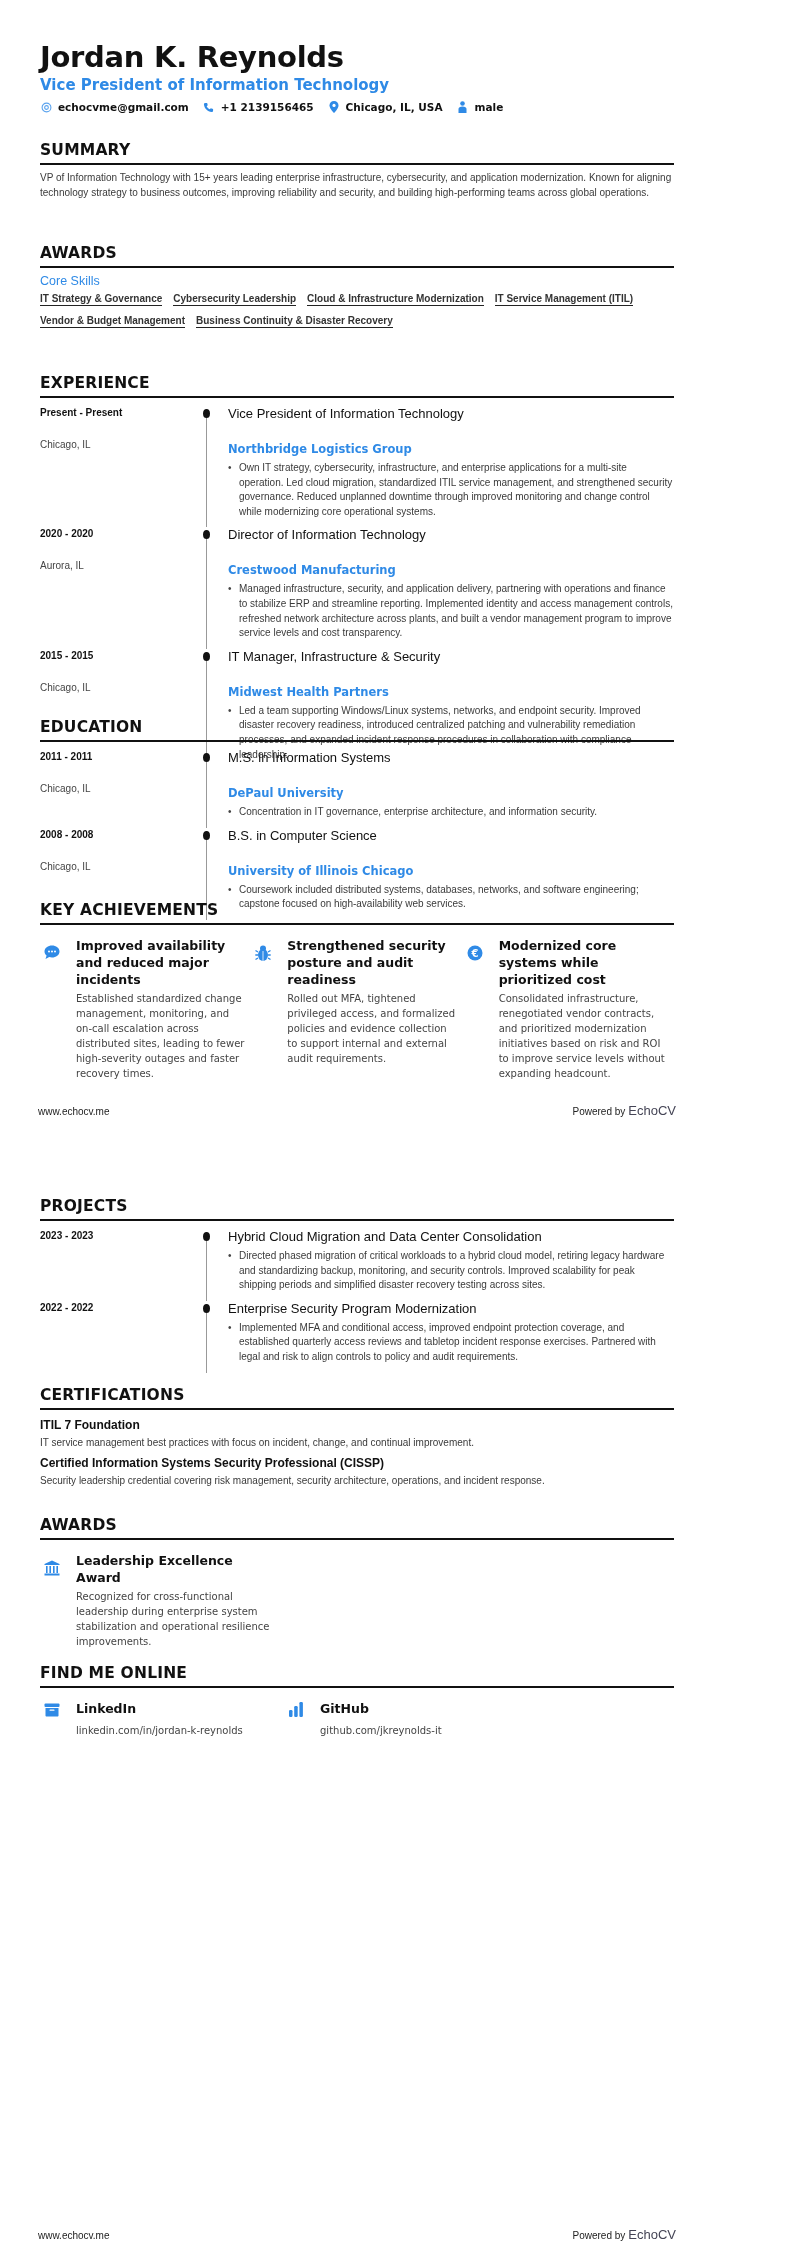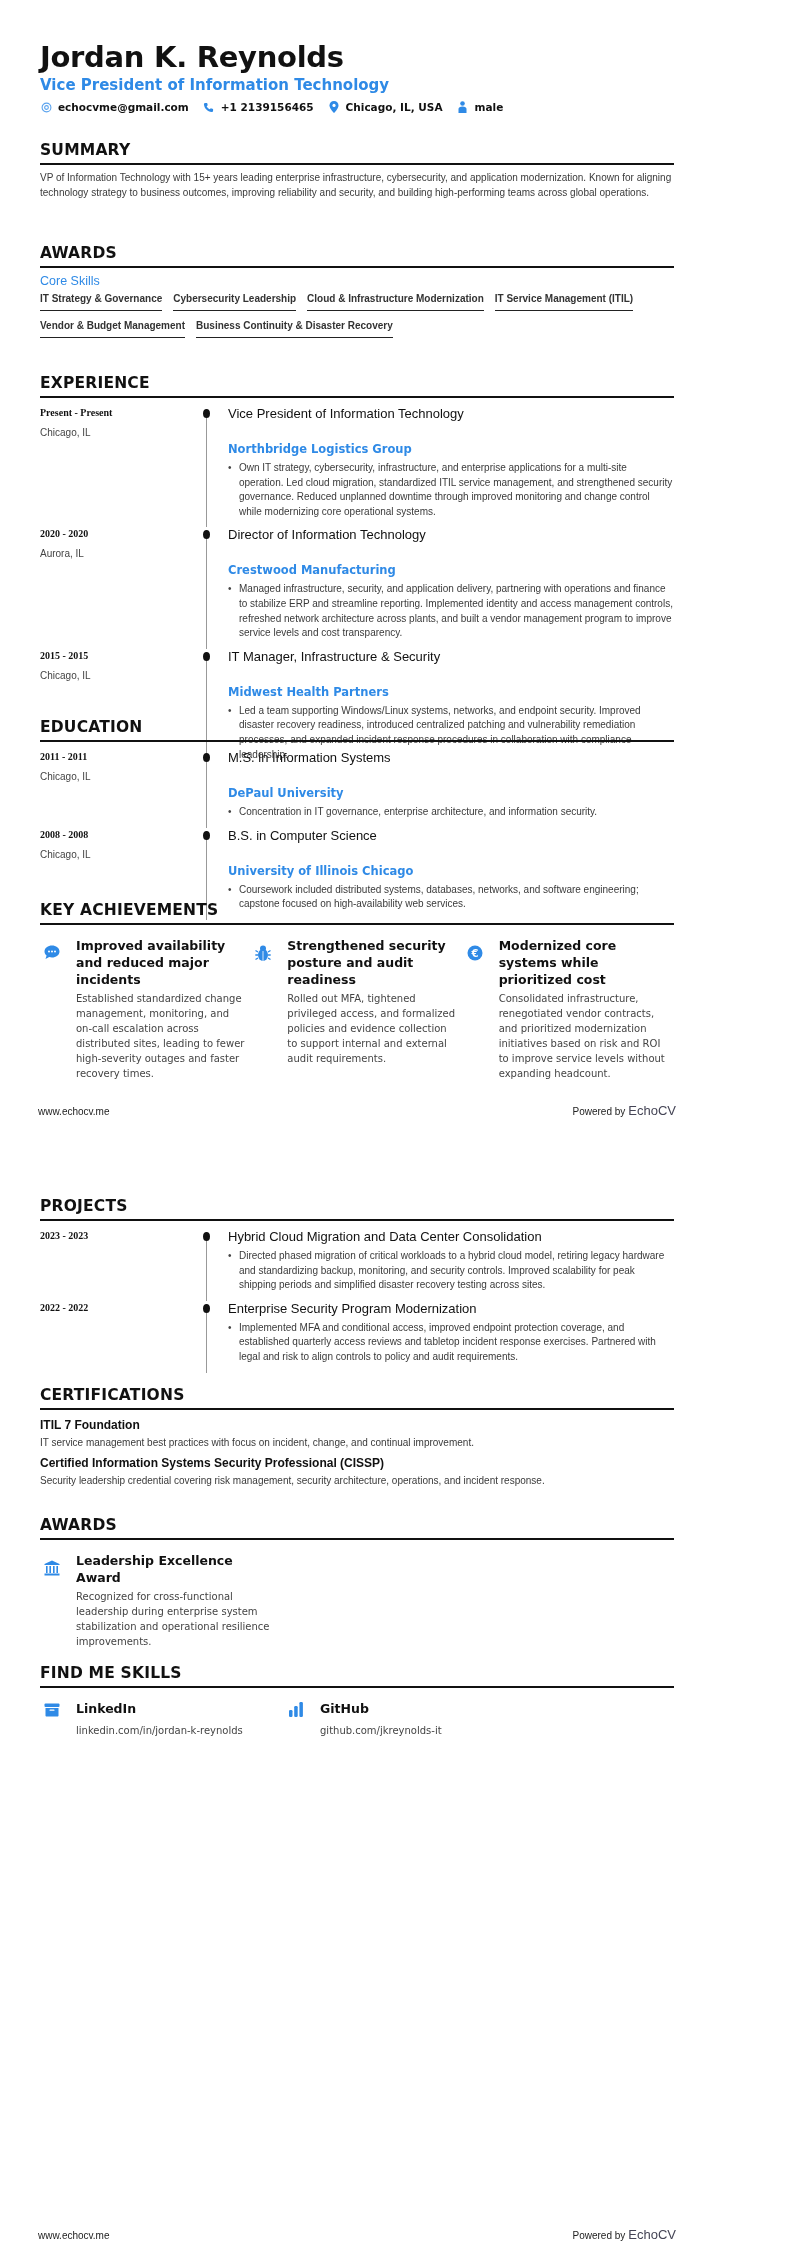--- a/index.html
+++ b/index.html
@@ -57,32 +57,31 @@
       margin-top: 5px;
     }
 
     .skill-group { color: #2f8ae6; font-family: "Liberation Sans", sans-serif; font-size: 12.5px; margin-top: 6px; }
     .skills { display: flex; flex-wrap: wrap; margin-top: 4px; }
     .skill {
       font-family: "Liberation Sans", sans-serif;
       font-weight: bold;
       font-size: 10px;
       color: #333;
-      padding-bottom: 5px;
       border-bottom: 1.5px solid #222;
       margin-right: 11px;
       margin-bottom: 8px;
       line-height: 13px;
     }
 
     
     .tl-row { display: flex; position: relative; }
     .tl-left { width: 168px; flex: 0 0 168px; }
-    .tl-date { font-family: Liberation Serif, serif; font-weight: bold; font-size: 10px; color: #111; line-height: 14px; }
-    .tl-loc { font-family: "Liberation Sans", sans-serif; font-size: 10px; color: #444; margin-top: 7px; }
+    .tl-date { font-family: Liberation Sans, sans-serif; font-weight: bold; font-size: 10px; color: #111; line-height: 14px; }
+    .tl-loc { font-family: "Liberation Sans", sans-serif; font-size: 10px; color: #444; margin-top: 19px; }
     .tl-rail { position: absolute; left: 166px; top: 3px; bottom: 0; width: 1px; background: #999; }
     .tl-dot { position: absolute; left: 163px; top: 3px; width: 7px; height: 9px; border-radius: 50%; background: #111; }
     .tl-right { padding-left: 20px; flex: 1; padding-bottom: 8px; }
     .tl-title { font-family: "Liberation Sans", sans-serif; font-size: 13px; color: #111; line-height: 16px; }
     .tl-org { font-weight: bold; font-size: 11.5px; color: #2f8ae6; line-height: 16px; margin-top: 19px; }
     .tl-bullet {
       font-family: "Liberation Sans", sans-serif;
       font-size: 10px;
       line-height: 14.6px;
       color: #3a3a3a;
@@ -357,21 +356,21 @@
         </div>
         <div>
           <div class="card-title">Leadership Excellence Award</div>
           <div class="card-text">Recognized for cross-functional leadership during enterprise system stabilization and operational resilience improvements.</div>
         </div>
       </div>
     </div>
   </div>
 
   <div class="content" style="top:540px;">
-    <div class="sec-title">FIND ME SKILLS</div>
+    <div class="sec-title">FIND ME ONLINE</div>
     <div class="cards">
       <div class="card">
         <div class="cic" style="padding-top:2px;">
           <svg width="16" height="14" viewBox="0 0 16 14">
               <rect x="0.5" y="0.5" width="15" height="3.5" rx="1" fill="#2f8ae6"></rect>
               <path d="M1.5 5 L14.5 5 L14.5 12.5 C14.5 13.1 14 13.5 13.5 13.5 L2.5 13.5 C2 13.5 1.5 13.1 1.5 12.5 Z" fill="#2f8ae6"></path>
               <rect x="5.5" y="6.5" width="5" height="1.3" rx="0.6" fill="#fff"></rect>
             </svg>
         </div>
         <div>

